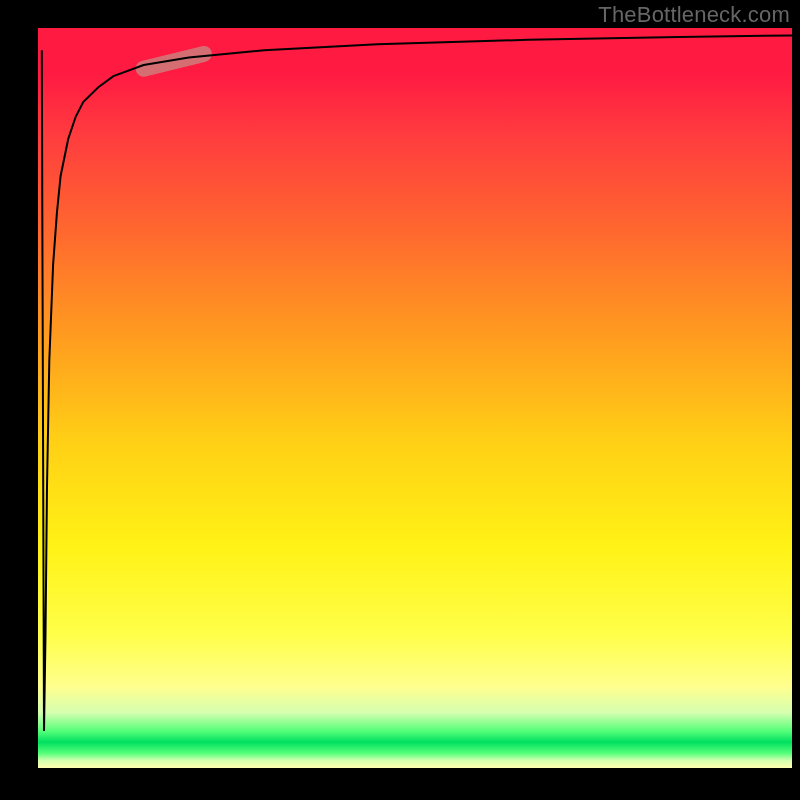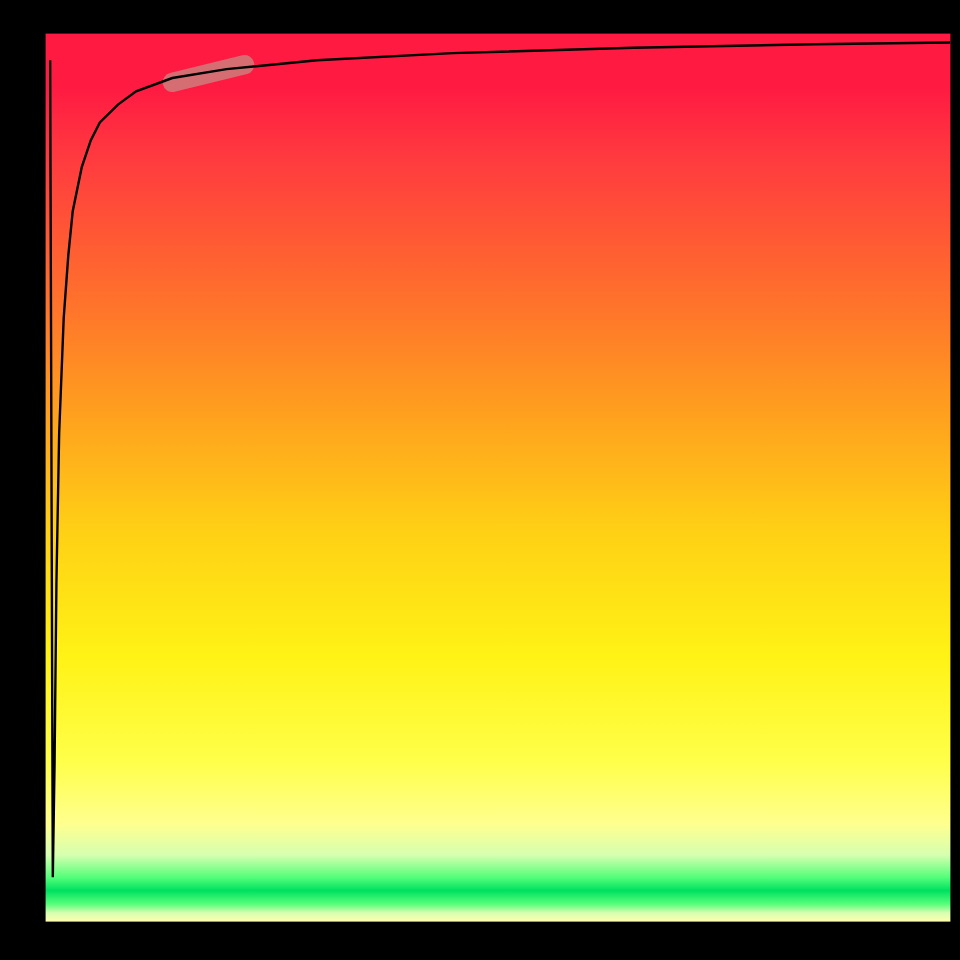--- a/index.html
+++ b/index.html
@@ -74,20 +74,21 @@
     stroke-width: 16;
     stroke-linecap: round;
     opacity: 0.75;
   }
 </style>
 </head>
 <body>
 
 <div class="frame">
 
+  <div class="watermark">TheBottleneck.com</div>
 
   <div class="plot">
     <div class="gradient-fill"></div>
 
     <svg class="curve-layer" viewBox="0 0 754 740" preserveAspectRatio="none">
       <path class="highlight-seg" d="M 105.6 40.7 L 165.9 25.9"></path>
       <path class="curve-main" d="M3.8 22.2 L6.0 703.0 L7.5 606.8 L9.0 458.8 L11.3 333.0 L15.1 236.8 L18.9 185.0 L22.6 148.0 L30.2 111.0 L37.7 88.8 L45.2 74.0 L60.3 59.2 L75.4 48.1 L105.6 37.0 L150.8 29.6 L226.2 22.2 L339.3 16.3 L490.1 11.8 L640.9 8.9 L754.0 7.4"></path>
     </svg>
   </div>
 

